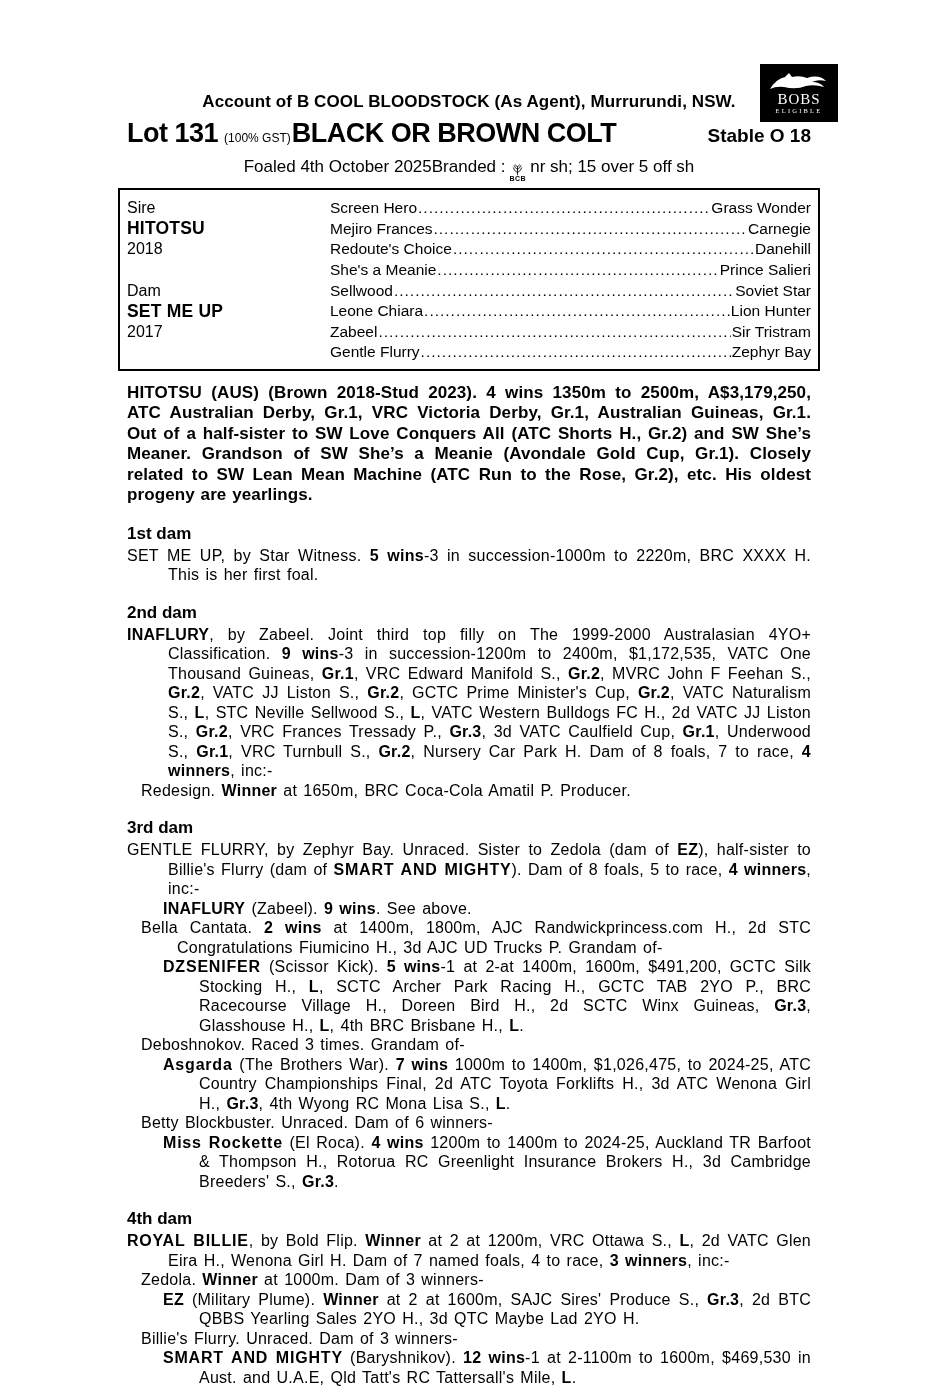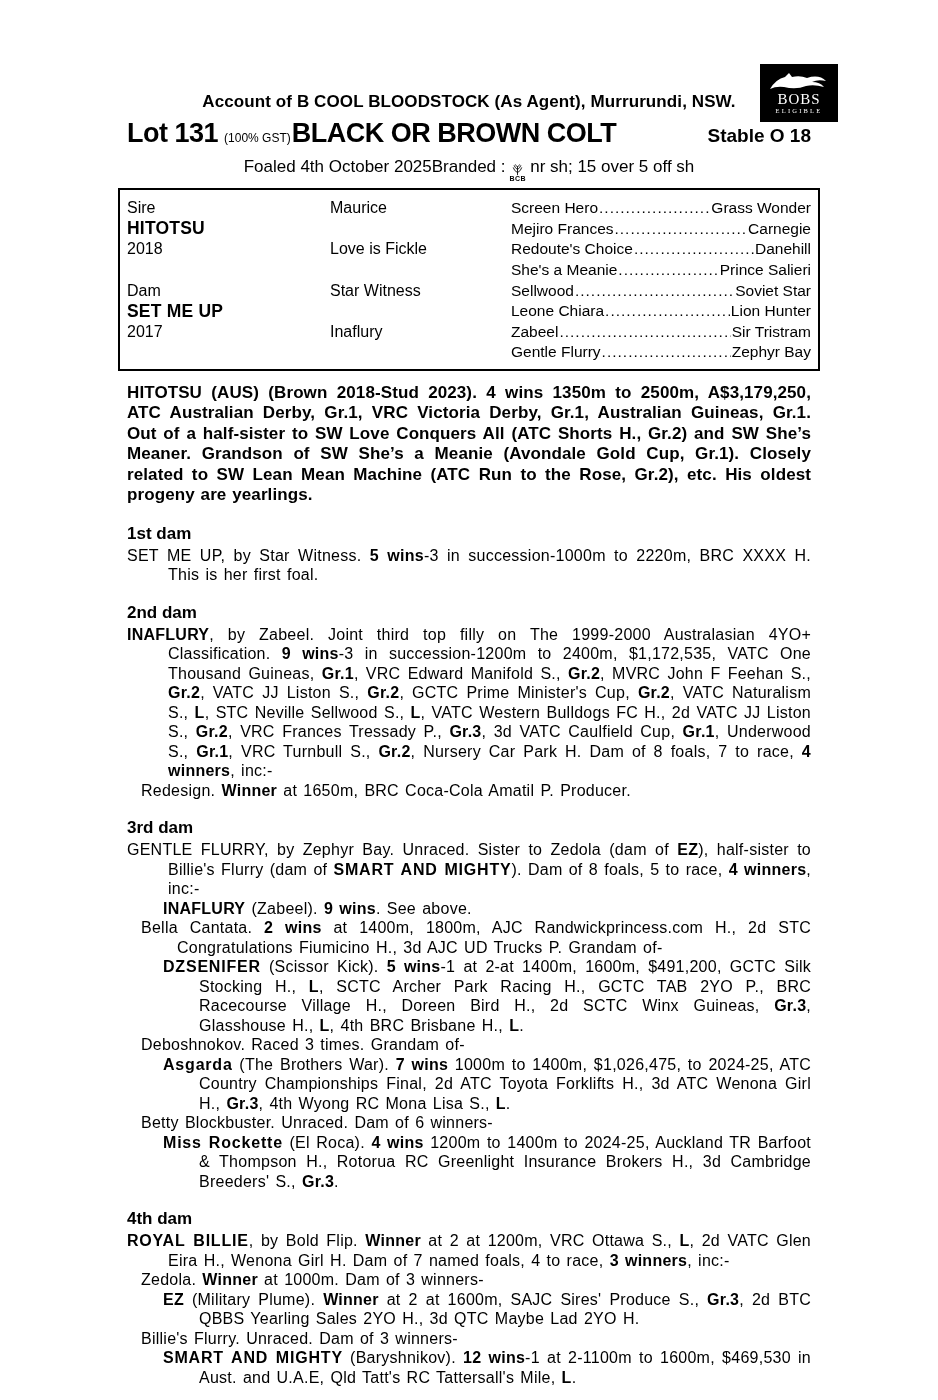--- a/index.html
+++ b/index.html
@@ -83,30 +83,20 @@
     <div class="c1">
       <div class="ped-line">Sire</div>
       <div class="ped-line ped-name">HITOTSU</div>
       <div class="ped-line">2018</div>
       <div class="ped-line"></div>
       <div class="ped-line">Dam</div>
       <div class="ped-line ped-name">SET ME UP</div>
       <div class="ped-line">2017</div>
       <div class="ped-line"></div>
     </div>
-    <div class="c2">
-      <div class="ped-line">Maurice</div>
-      <div class="ped-line"></div>
-      <div class="ped-line">Love is Fickle</div>
-      <div class="ped-line"></div>
-      <div class="ped-line">Star Witness</div>
-      <div class="ped-line"></div>
-      <div class="ped-line">Inaflury</div>
-      <div class="ped-line"></div>
-    </div>
     <div class="c3">
       <div class="gp-row">
           <span class="gp-l">Screen Hero</span>
           <span class="dots"></span>
           <span class="gp-r">Grass Wonder</span>
         </div>
       <div class="gp-row">
           <span class="gp-l">Mejiro Frances</span>
           <span class="dots"></span>
           <span class="gp-r">Carnegie</span>

